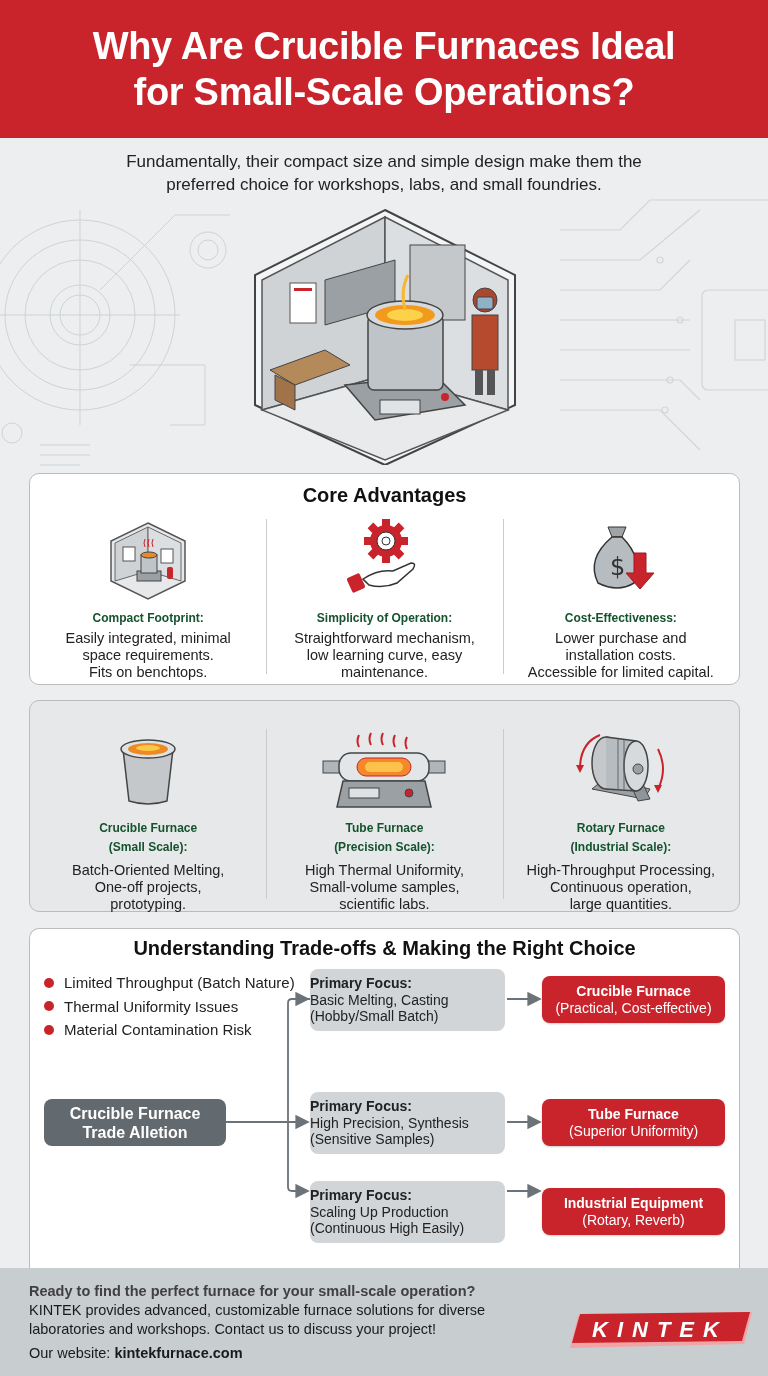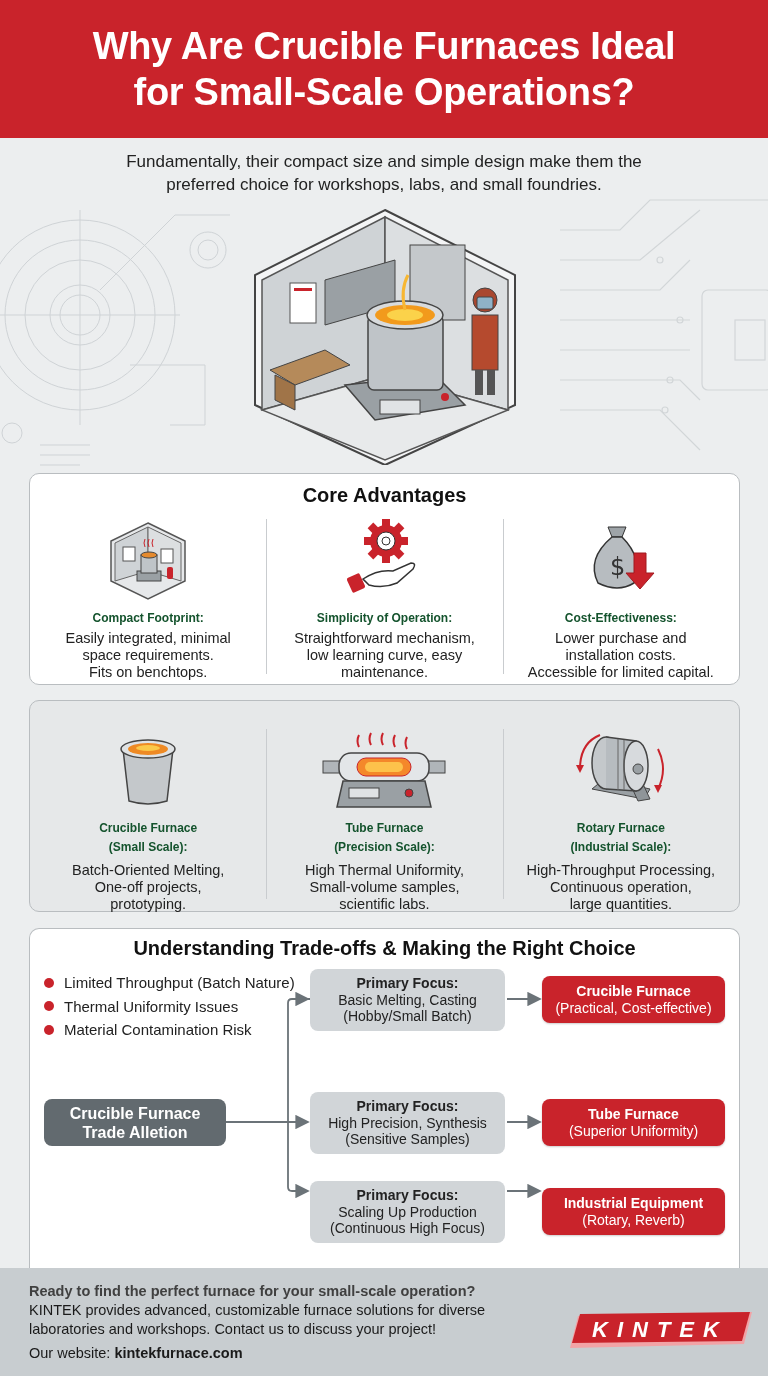--- a/index.html
+++ b/index.html
@@ -53,21 +53,21 @@
     .bullet .dot { width: 10px; height: 10px; border-radius: 50%; background: #c9232b; margin-right: 10px; }
 
     .flow-src {
       position: absolute; left: 14px; top: 170px; width: 182px; height: 47px;
       background: #626a6f; border-radius: 8px; color: #fff; font-weight: 700;
       font-size: 16px; line-height: 19px; text-align: center;
       display: flex; flex-direction: column; justify-content: center;
     }
     .focus-box {
       position: absolute; left: 280px; width: 195px; height: 62px;
-      background: #d1d5d8; border-radius: 8px; text-align: center;
+      background: #d1d5d8; border-radius: 8px; text-align: left;
       font-size: 14px; line-height: 16.5px; color: #222;
       display: flex; flex-direction: column; justify-content: center;
     }
     .focus-box .fh { font-weight: 700; }
     .result-box {
       position: absolute; left: 512px; width: 183px; height: 47px;
       background: #c9232b; border-radius: 8px; text-align: center; color: #fff;
       font-size: 14px; line-height: 17px;
       display: flex; flex-direction: column; justify-content: center;
       box-shadow: 0 1px 2px rgba(0,0,0,0.2);
@@ -371,21 +371,21 @@
     <div>(Sensitive Samples)</div>
   </div>
   <div class="result-box" style="top:170px;">
     <div class="rh">Tube Furnace</div>
     <div>(Superior Uniformity)</div>
   </div>
 
   <div class="focus-box" style="top:252px;">
     <div class="fh">Primary Focus:</div>
     <div>Scaling Up Production</div>
-    <div>(Continuous High Focus)</div>
+    <div>(Continuous High Easily)</div>
   </div>
   <div class="result-box" style="top:259px;">
     <div class="rh">Industrial Equipment</div>
     <div>(Rotary, Reverb)</div>
   </div>
 </div>
 
 <div class="footer">
   <div class="footer-text">
     <div class="q">Ready to find the perfect furnace for your small-scale operation?</div>

